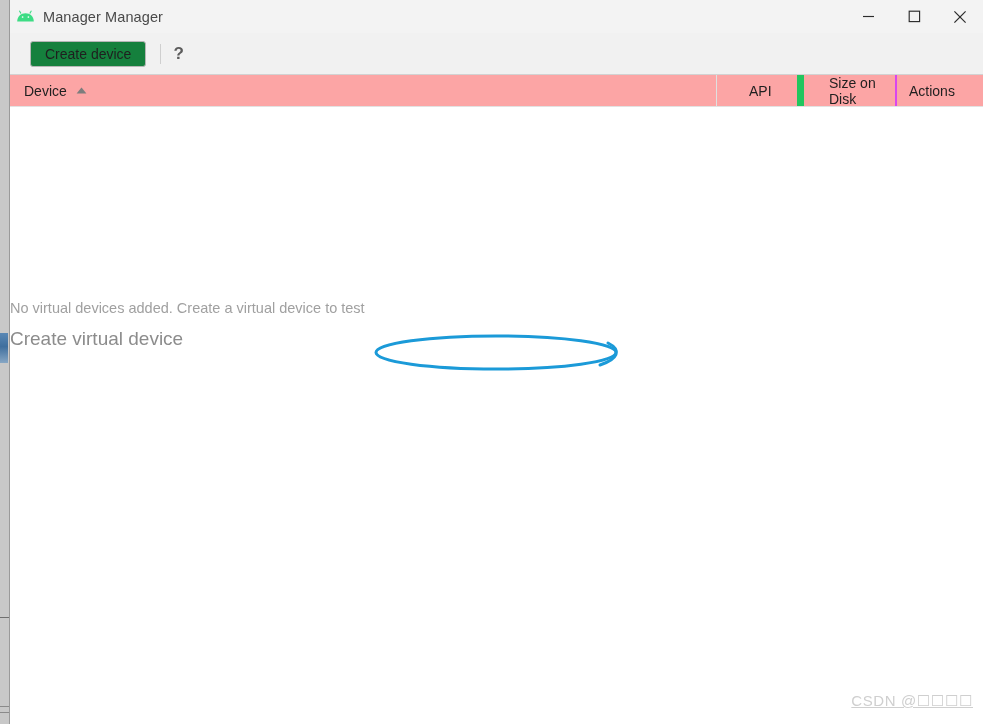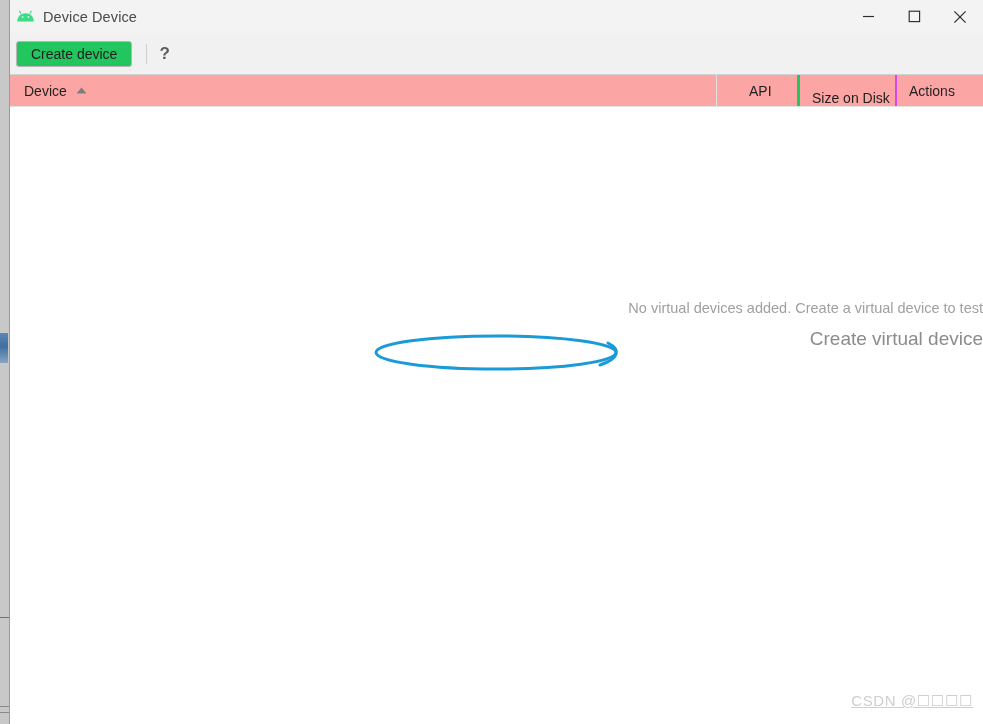--- a/index.html
+++ b/index.html
@@ -103,24 +103,24 @@
   
   #toolbar {
     height: 41px;
     background: #f1f1f1;
     border-bottom: 1px solid #d2d2d2;
     display: flex;
     align-items: center;
     flex: 0 0 auto;
   }
   #create-device-button {
-    margin-left: 6px;
+    margin-left: 20px;
     height: 26px;
     padding: 0 14px;
-    background: #22c55e;
+    background: #15803d;
     border: 1px solid #b6b6b6;
     border-radius: 3px;
     font-family: "Liberation Sans", sans-serif;
     font-size: 14px;
     color: #1f1f1f;
     line-height: 24px;
     cursor: default;
   }
   #toolbar-divider {
     width: 1px;
@@ -164,42 +164,41 @@
     display: flex;
     align-items: center;
   }
   #col-api {
     flex: 0 0 81px;
     border-left: 1px solid #e0e0e0;
     padding-left: 32px;
   }
   #col-size {
     flex: 0 0 98px;
-    border-left: 3px solid #22c55e;
-    padding-left: 12px;
-    align-items: flex-end;
+    border-left: 7px solid #22c55e;
+    padding-left: 25px;
   }
   #col-actions {
     flex: 1 1 auto;
     border-left: 2px solid #d946ef;
     padding-left: 12px;
   }
 
   
   #content {
     flex: 1 1 auto;
     position: relative;
     background: #ffffff;
   }
   #empty-state {
     position: absolute;
     left: 0;
     top: 189px;
     width: 100%;
-    text-align: right;
+    text-align: left;
   }
   .empty-line {
     font-size: 14.5px;
     color: #a0a0a0;
     line-height: 24px;
   }
   #create-virtual-device-link {
     display: inline-block;
     margin-top: 8px;
     font-size: 19px;
@@ -242,21 +241,21 @@
       <svg width="19" height="14" viewBox="0 0 19 14">
         <g fill="#3ddc84">
           <rect x="3.6" y="0.4" width="1.05" height="3.4" rx="0.5" transform="rotate(-32 4.1 2.1)"></rect>
           <rect x="14.1" y="0.4" width="1.05" height="3.4" rx="0.5" transform="rotate(32 14.6 2.1)"></rect>
           <path d="M1.2 11.6 C1.2 6.6 4.8 3.2 9.5 3.2 C14.2 3.2 17.8 6.6 17.8 11.6 Z"></path>
         </g>
         <circle cx="6.6" cy="7.0" r="0.85" fill="#ffffff"></circle>
         <circle cx="12.4" cy="7.0" r="0.85" fill="#ffffff"></circle>
       </svg>
     </span>
-    <span id="window-title">Device Device</span>
+    <span id="window-title">Manager Manager</span>
 
     <div id="window-controls">
       <button class="wc-btn">
         <svg width="13" height="13" viewBox="0 0 13 13">
           <line x1="1" y1="6.5" x2="12" y2="6.5" stroke="#2b2b2b" stroke-width="1.15"></line>
         </svg>
       </button>
       <button class="wc-btn">
         <svg width="13" height="13" viewBox="0 0 13 13">
           <rect x="1.2" y="1.2" width="10.4" height="10.4" fill="none" stroke="#2b2b2b" stroke-width="1.15"></rect>

